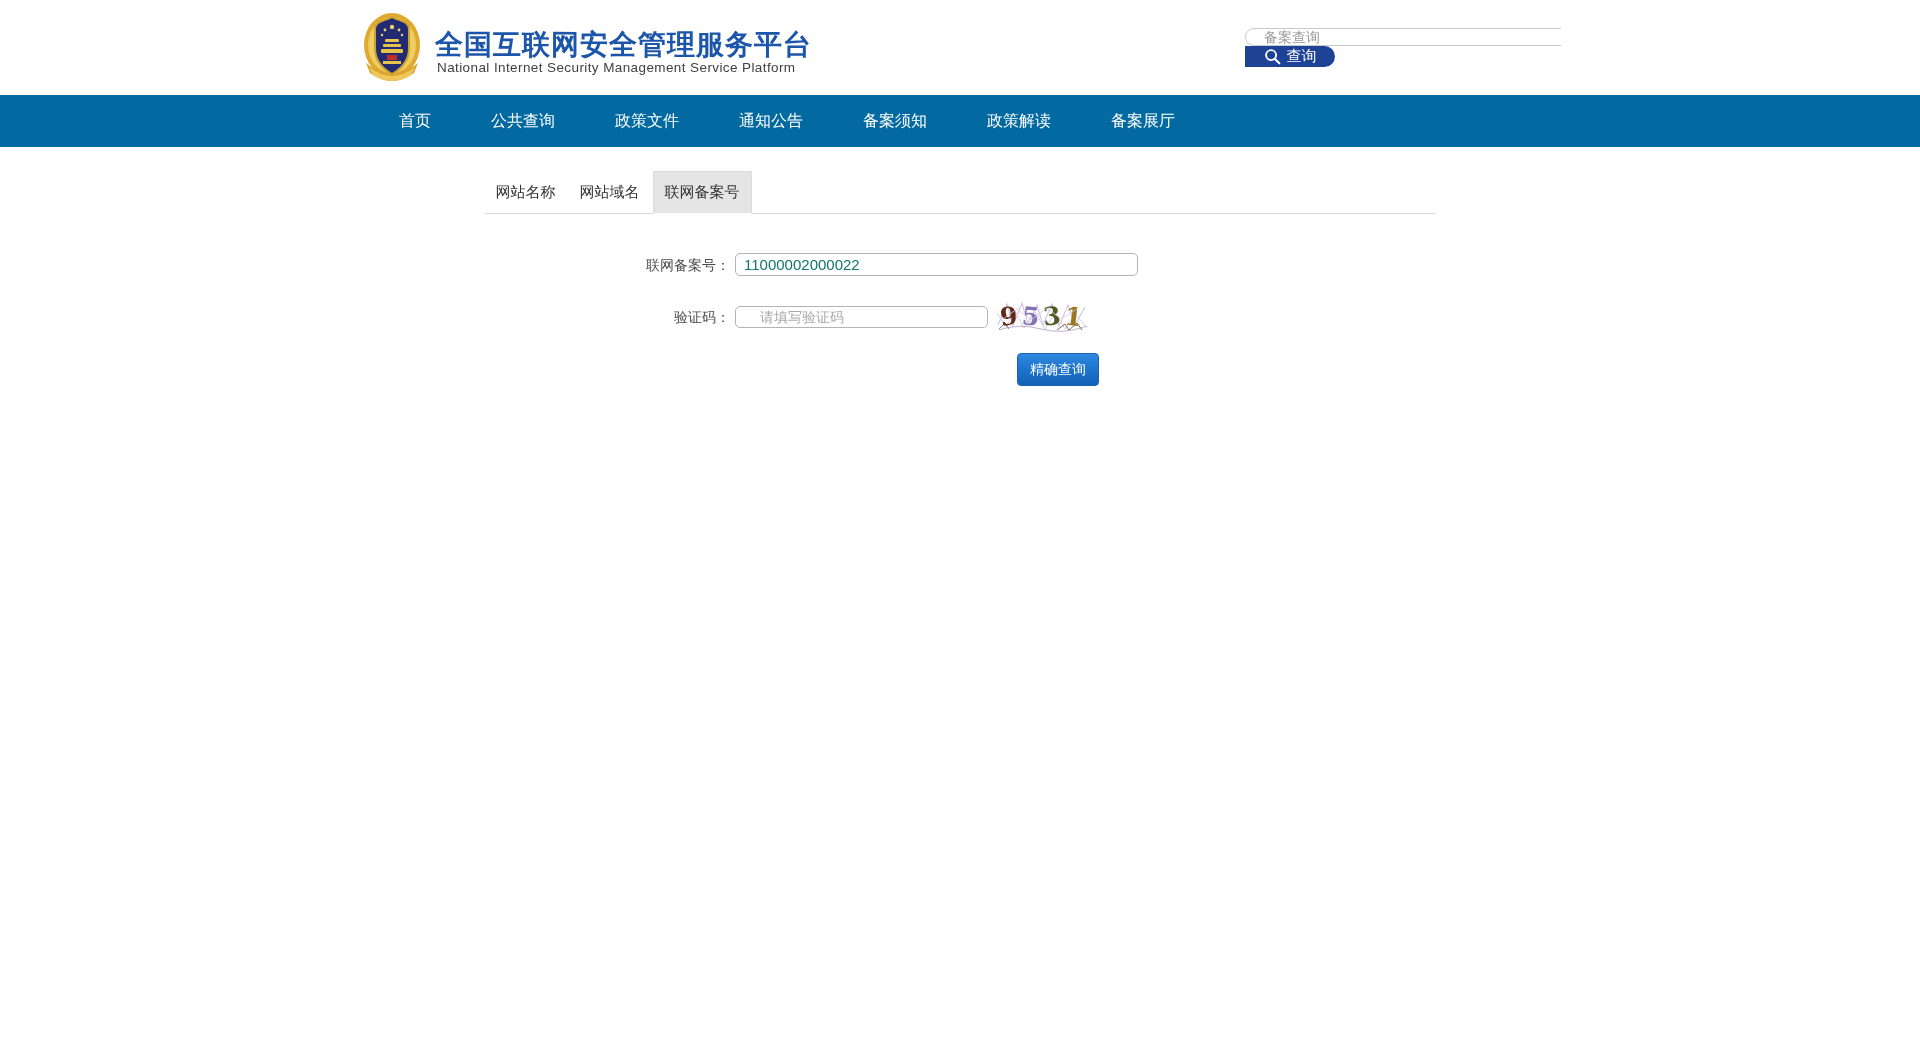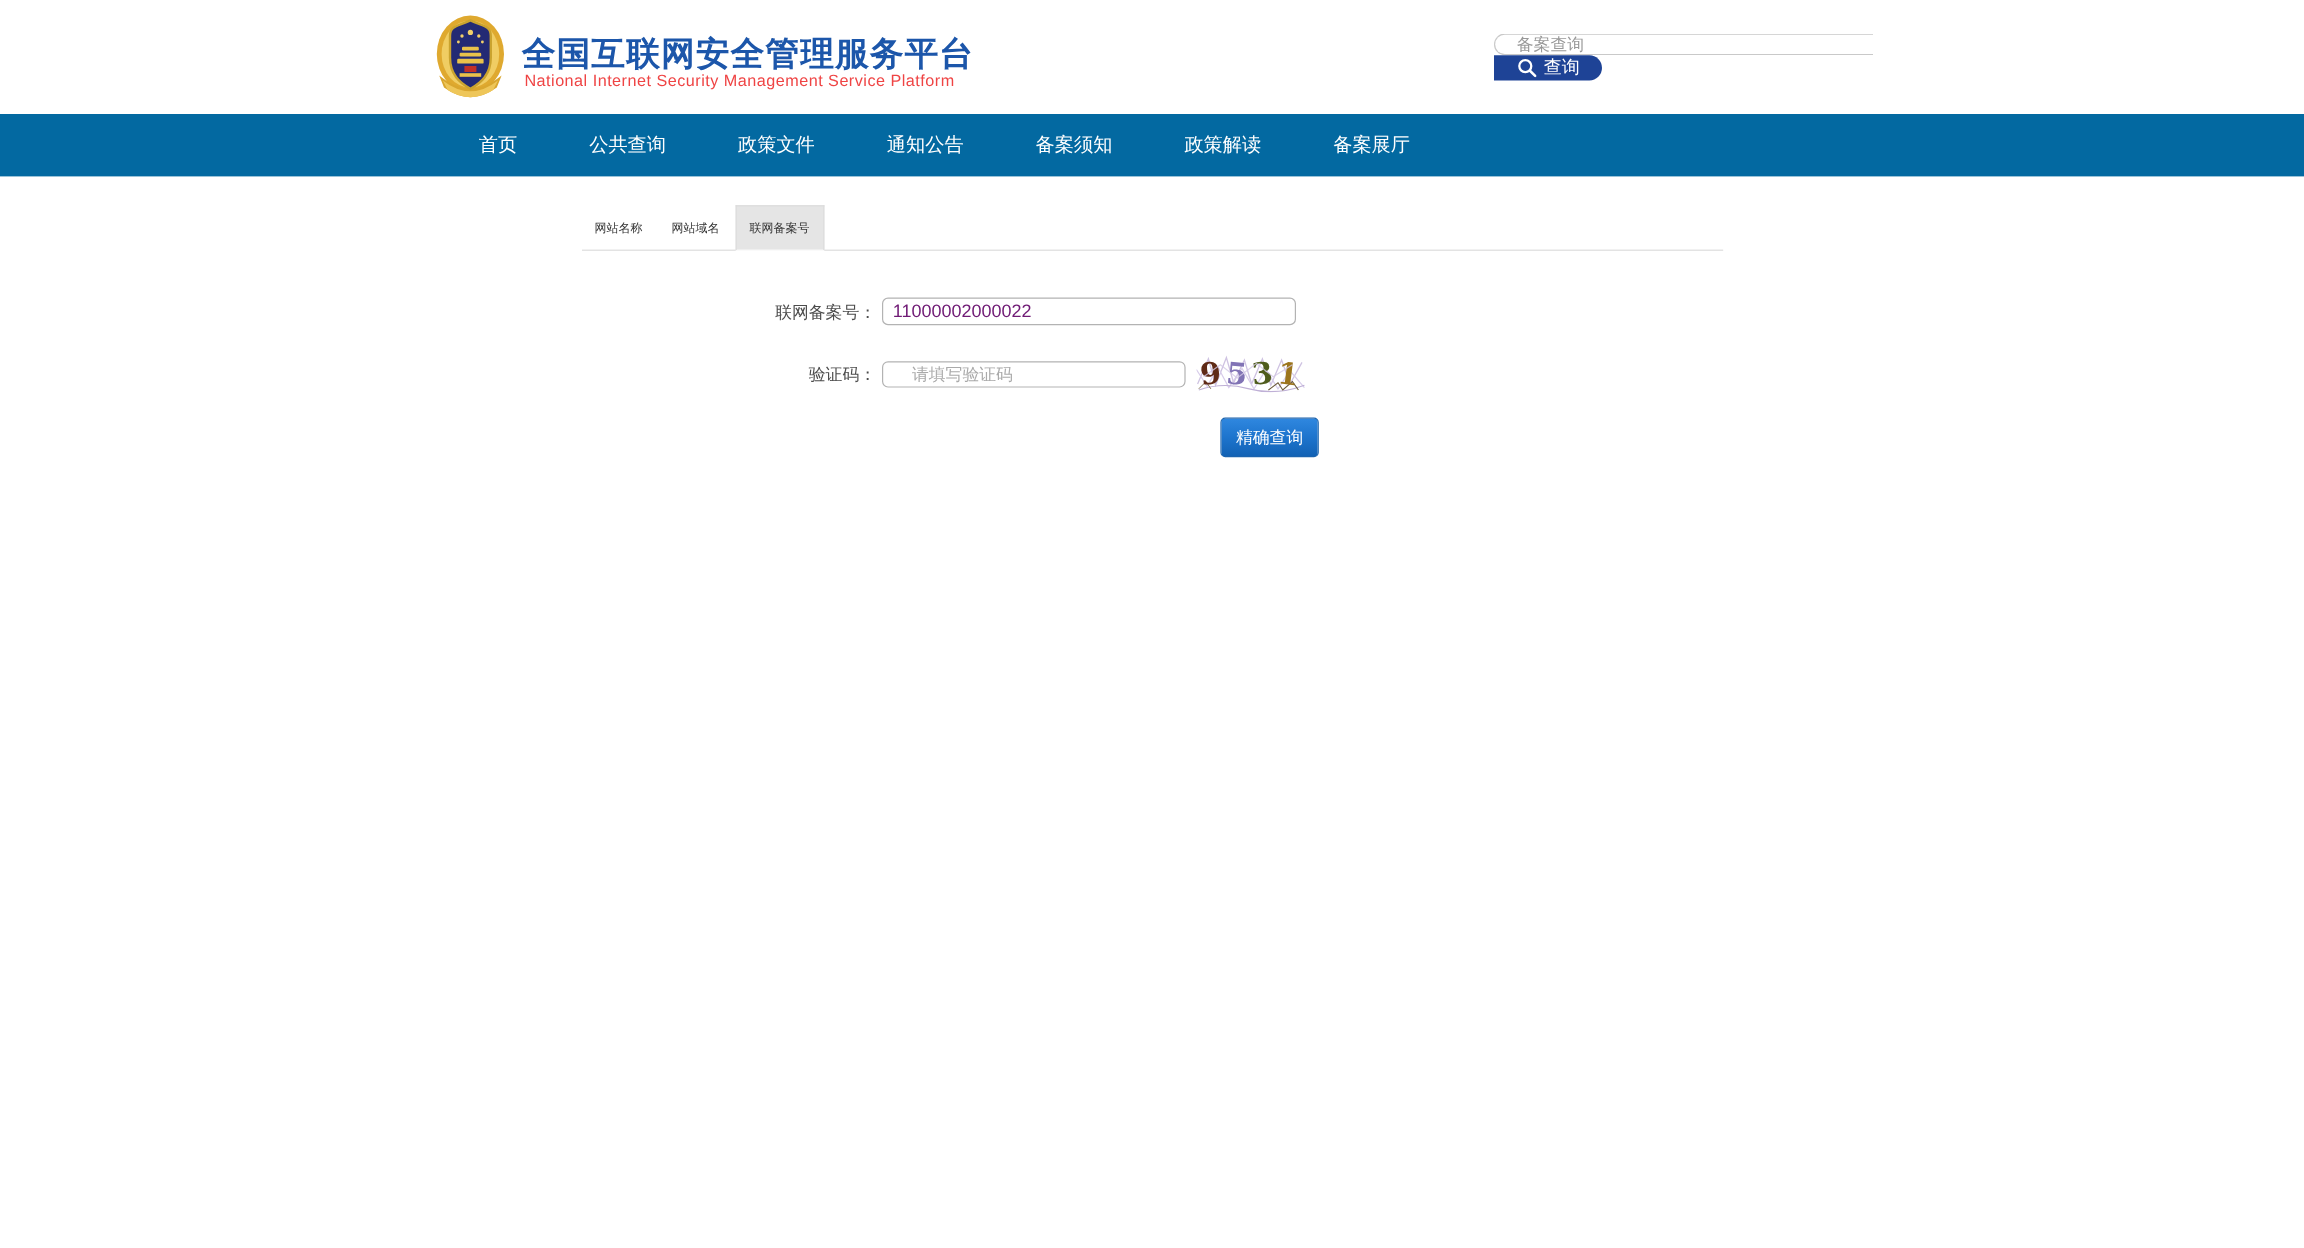--- a/index.html
+++ b/index.html
@@ -15,21 +15,21 @@
   
   .header { position:absolute; top:0; left:0; width:1920px; height:95px; background:#fff; }
   .logo { position:absolute; left:361px; top:11px; width:62px; height:71px; }
   .brand-title {
     position:absolute; left:435px; top:26px;
     font-size:28px; font-weight:bold; color:#1c56aa; letter-spacing:1px;
     white-space:nowrap;
   }
   .brand-subtitle {
     position:absolute; left:437px; top:60px;
-    font-size:13.5px; color:#ef4444; letter-spacing:0.4px;
+    font-size:13.5px; color:#404040; letter-spacing:0.4px;
     white-space:nowrap;
   }
   .search-box {
     position:absolute; left:1245px; top:28px; width:316px; height:33px;
     display:flex;
     flex-direction:column;
   }
   .search-input {
     flex:1; height:33px;
     border:1px solid #c9c9c9; border-right:none;
@@ -57,39 +57,39 @@
     padding-left:39px;
   }
   .nav-item { color:#ffffff; font-size:16px; cursor:pointer; text-decoration:none; white-space:nowrap; }
 
   
   .main { position:absolute; top:147px; left:0; width:1920px; height:893px; padding-top:24px; }
   .tabs-wrap { width:951px; margin:0 auto; }
   .tabs { display:flex; align-items:flex-end; border-bottom:1px solid #dcdcdc; }
   .tab {
     padding:11px 11px; margin-right:2px;
-    font-size:10px; color:#333; cursor:pointer; white-space:nowrap;
+    font-size:15px; color:#333; cursor:pointer; white-space:nowrap;
   }
   .tab.active {
     background:#e5e5e5;
     border:1px solid #dcdcdc; border-bottom:1px solid #fff;
     margin-bottom:-1px;
   }
 
   .form-area { position:relative; width:1920px; height:600px; }
   .field-label {
     position:absolute; left:525px; width:205px; text-align:right;
     font-size:14px; color:#4c4c4c; white-space:nowrap;
   }
   .label-record { top:40px; line-height:22px; }
   .label-captcha { top:92px; line-height:22px; }
   .input-record {
-    position:absolute; left:735px; top:39px; width:345px; height:23px;
+    position:absolute; left:735px; top:39px; width:403px; height:23px;
     border:1px solid #b3b3b3; border-radius:5px;
-    padding:0 8px; font-size:15px; color:#701a75; outline:none;
+    padding:0 8px; font-size:15px; color:#0f766e; outline:none;
     font-family:"Liberation Sans","DejaVu Sans",sans-serif;
   }
   .input-captcha {
     position:absolute; left:735px; top:92px; width:253px; height:22px;
     border:1px solid #b3b3b3; border-radius:5px;
     padding:0 24px; font-size:14px; color:#333; outline:none;
     font-family:"Liberation Sans","DejaVu Sans",sans-serif;
   }
   .input-captcha::placeholder { color:#aaa; }
   .captcha-img { position:absolute; left:997px; top:85px; width:91px; height:33px; cursor:pointer; }

